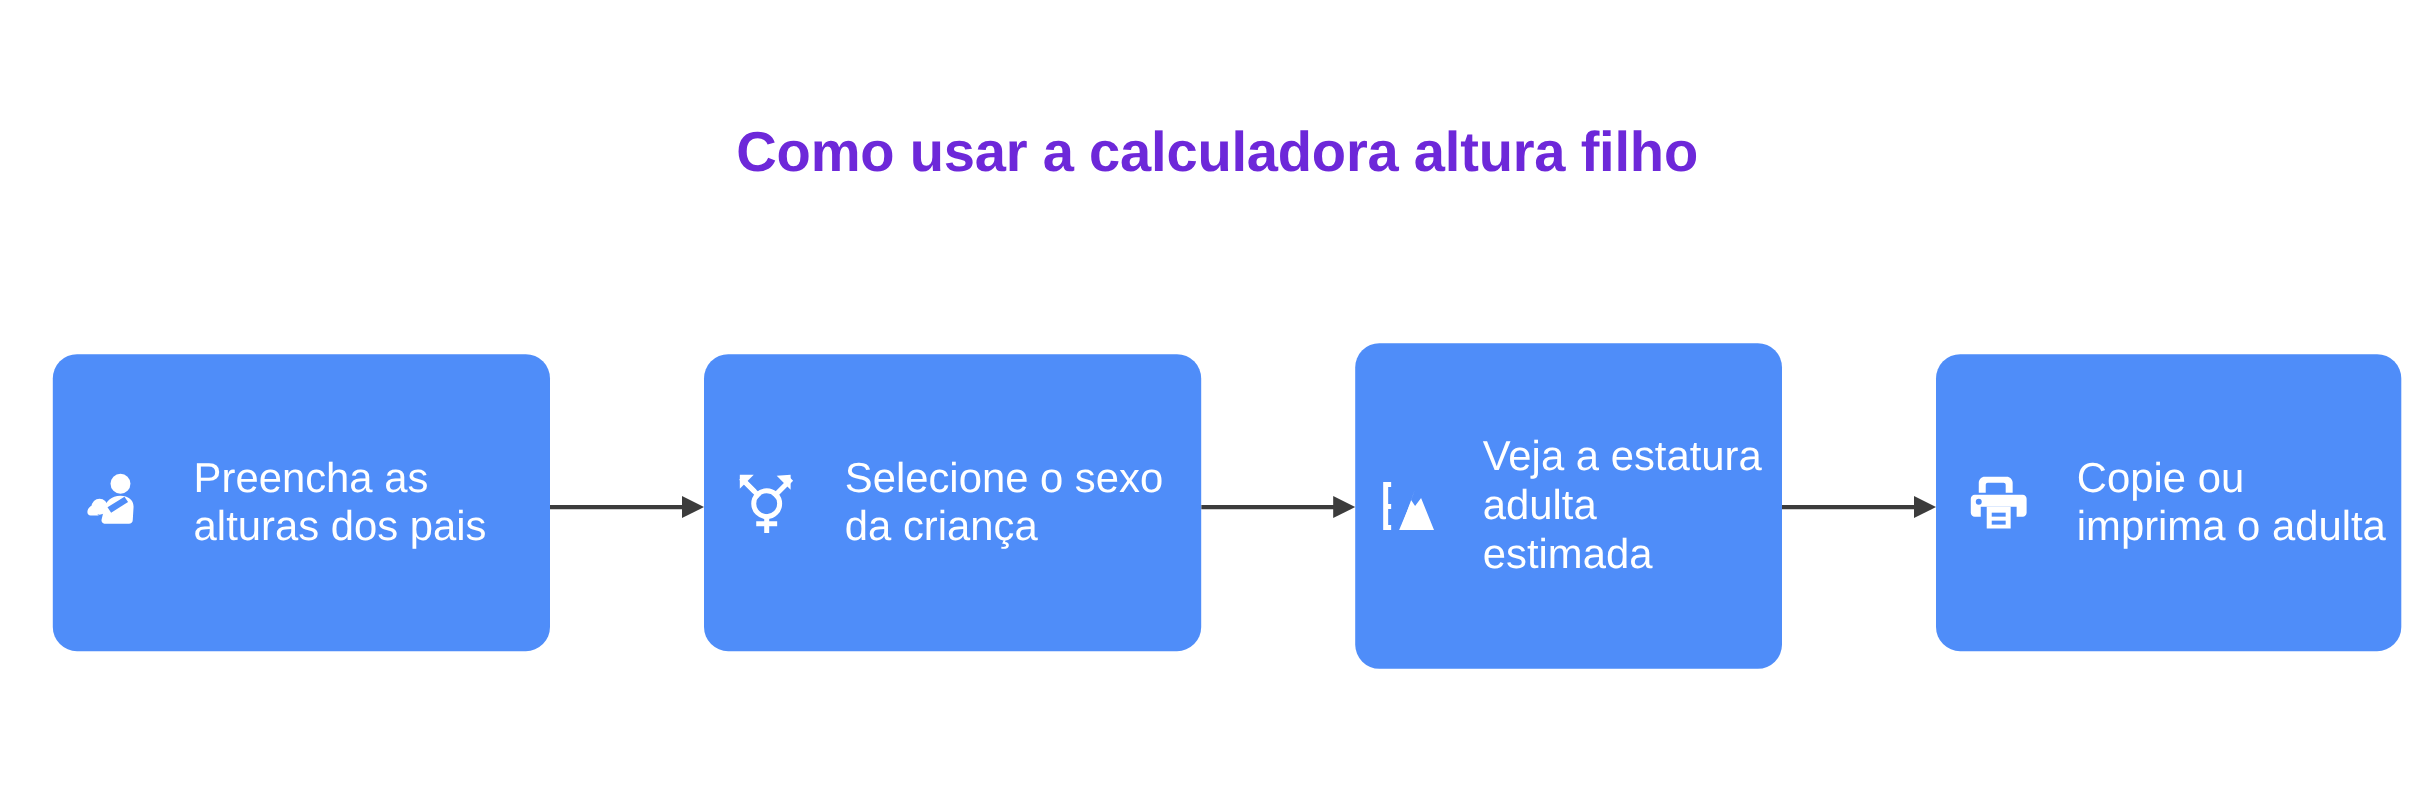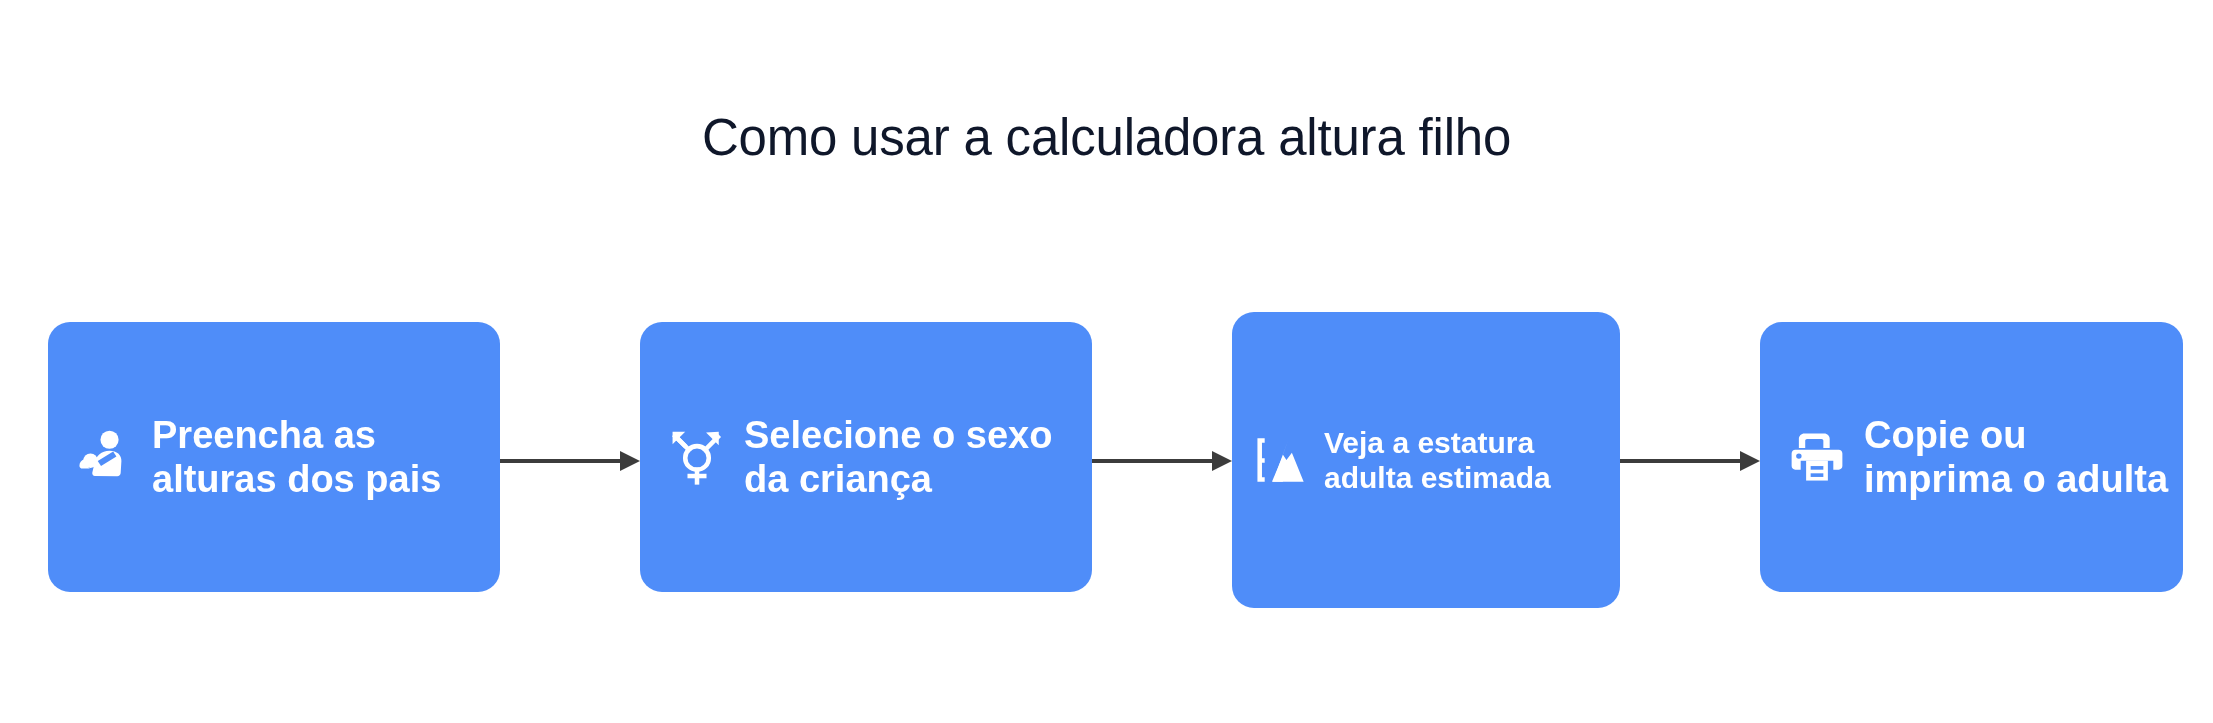--- a/index.html
+++ b/index.html
@@ -21,22 +21,22 @@
   }
 
   
   .title {
     position: absolute;
     left: 0;
     top: 108px;
     width: 2213px;
     text-align: center;
     font-size: 51px;
-    font-weight: normal;
-    color: #0f172a;
+    font-weight: bold;
+    color: #6d28d9;
     letter-spacing: -0.2px;
     white-space: nowrap;
   }
 
   
   .flow {
     position: absolute;
     left: 0;
     top: 0;
     width: 2213px;
@@ -67,33 +67,34 @@
     width: 58px;
     height: 58px;
     display: block;
     fill: #ffffff;
   }
   .node-label {
     flex: 1 1 auto;
     color: #ffffff;
     font-size: 38px;
     line-height: 1.17;
-    font-weight: bold;
+    font-weight: normal;
     padding-right: 14px;
     word-break: normal;
+    margin-left: 24px;
   }
 
   
   #node-1 { left: 48px;   top: 322px; width: 452px; height: 270px; }
   #node-2 { left: 640px;  top: 322px; width: 452px; height: 270px; }
   #node-3 { left: 1232px; top: 312px; width: 388px; height: 296px; }
   #node-4 { left: 1760px; top: 322px; width: 423px; height: 270px; }
 
   #node-3 .node-icon { margin-left: 18px; margin-right: 12px; }
-  #node-3 .node-label { font-size: 30px; }
+  #node-3 .node-label { font-size: 38px; }
 
   
   .arrow {
     position: absolute;
     height: 30px;
     top: 446px;
   }
   .arrow svg { display: block; width: 100%; height: 30px; }
   #arrow-1 { left: 500px;  width: 140px; }
   #arrow-2 { left: 1092px; width: 140px; }

